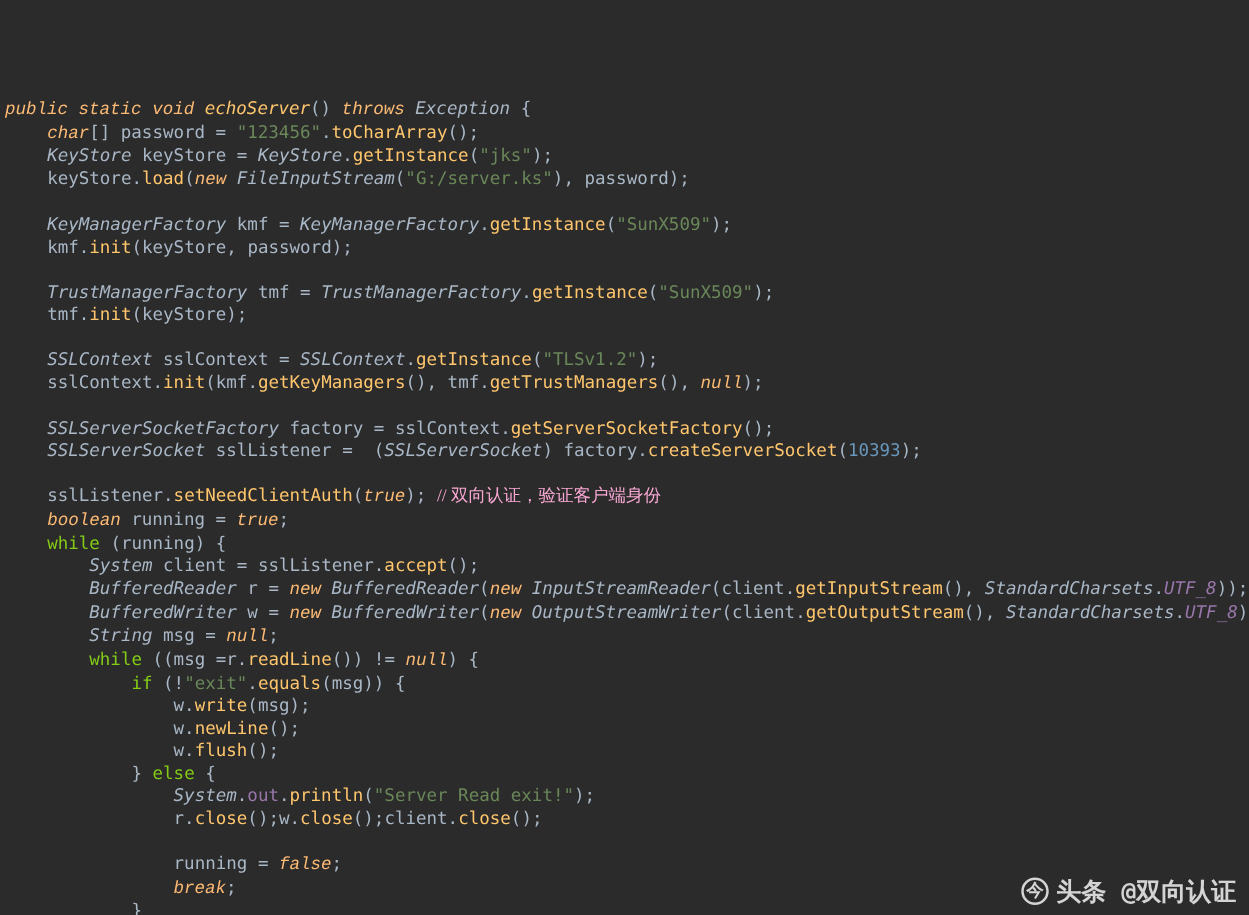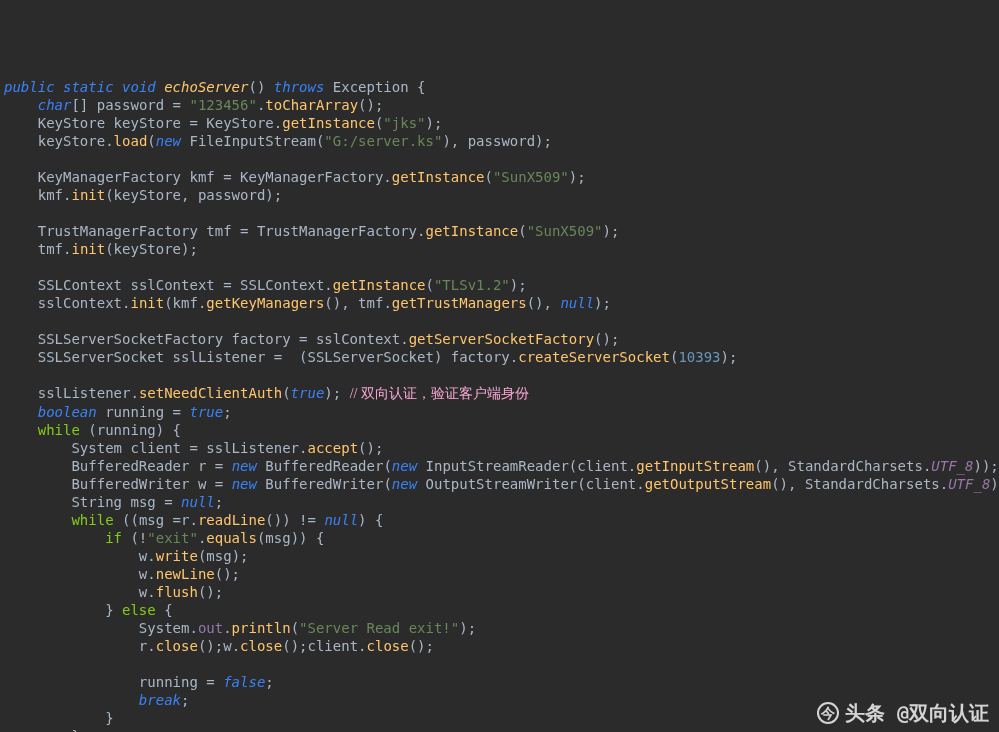--- a/index.html
+++ b/index.html
@@ -9,23 +9,23 @@
   font-size: 14px;
   line-height: 18px;
   color: #a9b7c6;
   padding: 6px 4px;
   white-space: pre;
   width: 999px;
   height: 732px;
   overflow: hidden;
   position: relative;
 }
-.kw { color: #3b82f6; font-style: italic; }
+.kw { color: #fdba74; font-style: italic; font-family: Liberation Mono, monospace; }
 .kw-nf { color: #84cc16; }
-.type { color: #a9b7c6; }
+.type { color: #a9b7c6; font-style: italic; }
 .method { color: #ffc66d; margin-top: 40px; }
 .methoddef { color: #ffc66d; font-style: italic; margin-top: 28px; }
 .str { color: #6a8759; }
 .num { color: #6897bb; }
 .const { color: #9876aa; font-style: italic; }
 .field { color: #9876aa; }
 .comment { color: #f9a8d4; font-family: Liberation Serif, serif; }
 .local { }
 .watermark {
   position: absolute;

